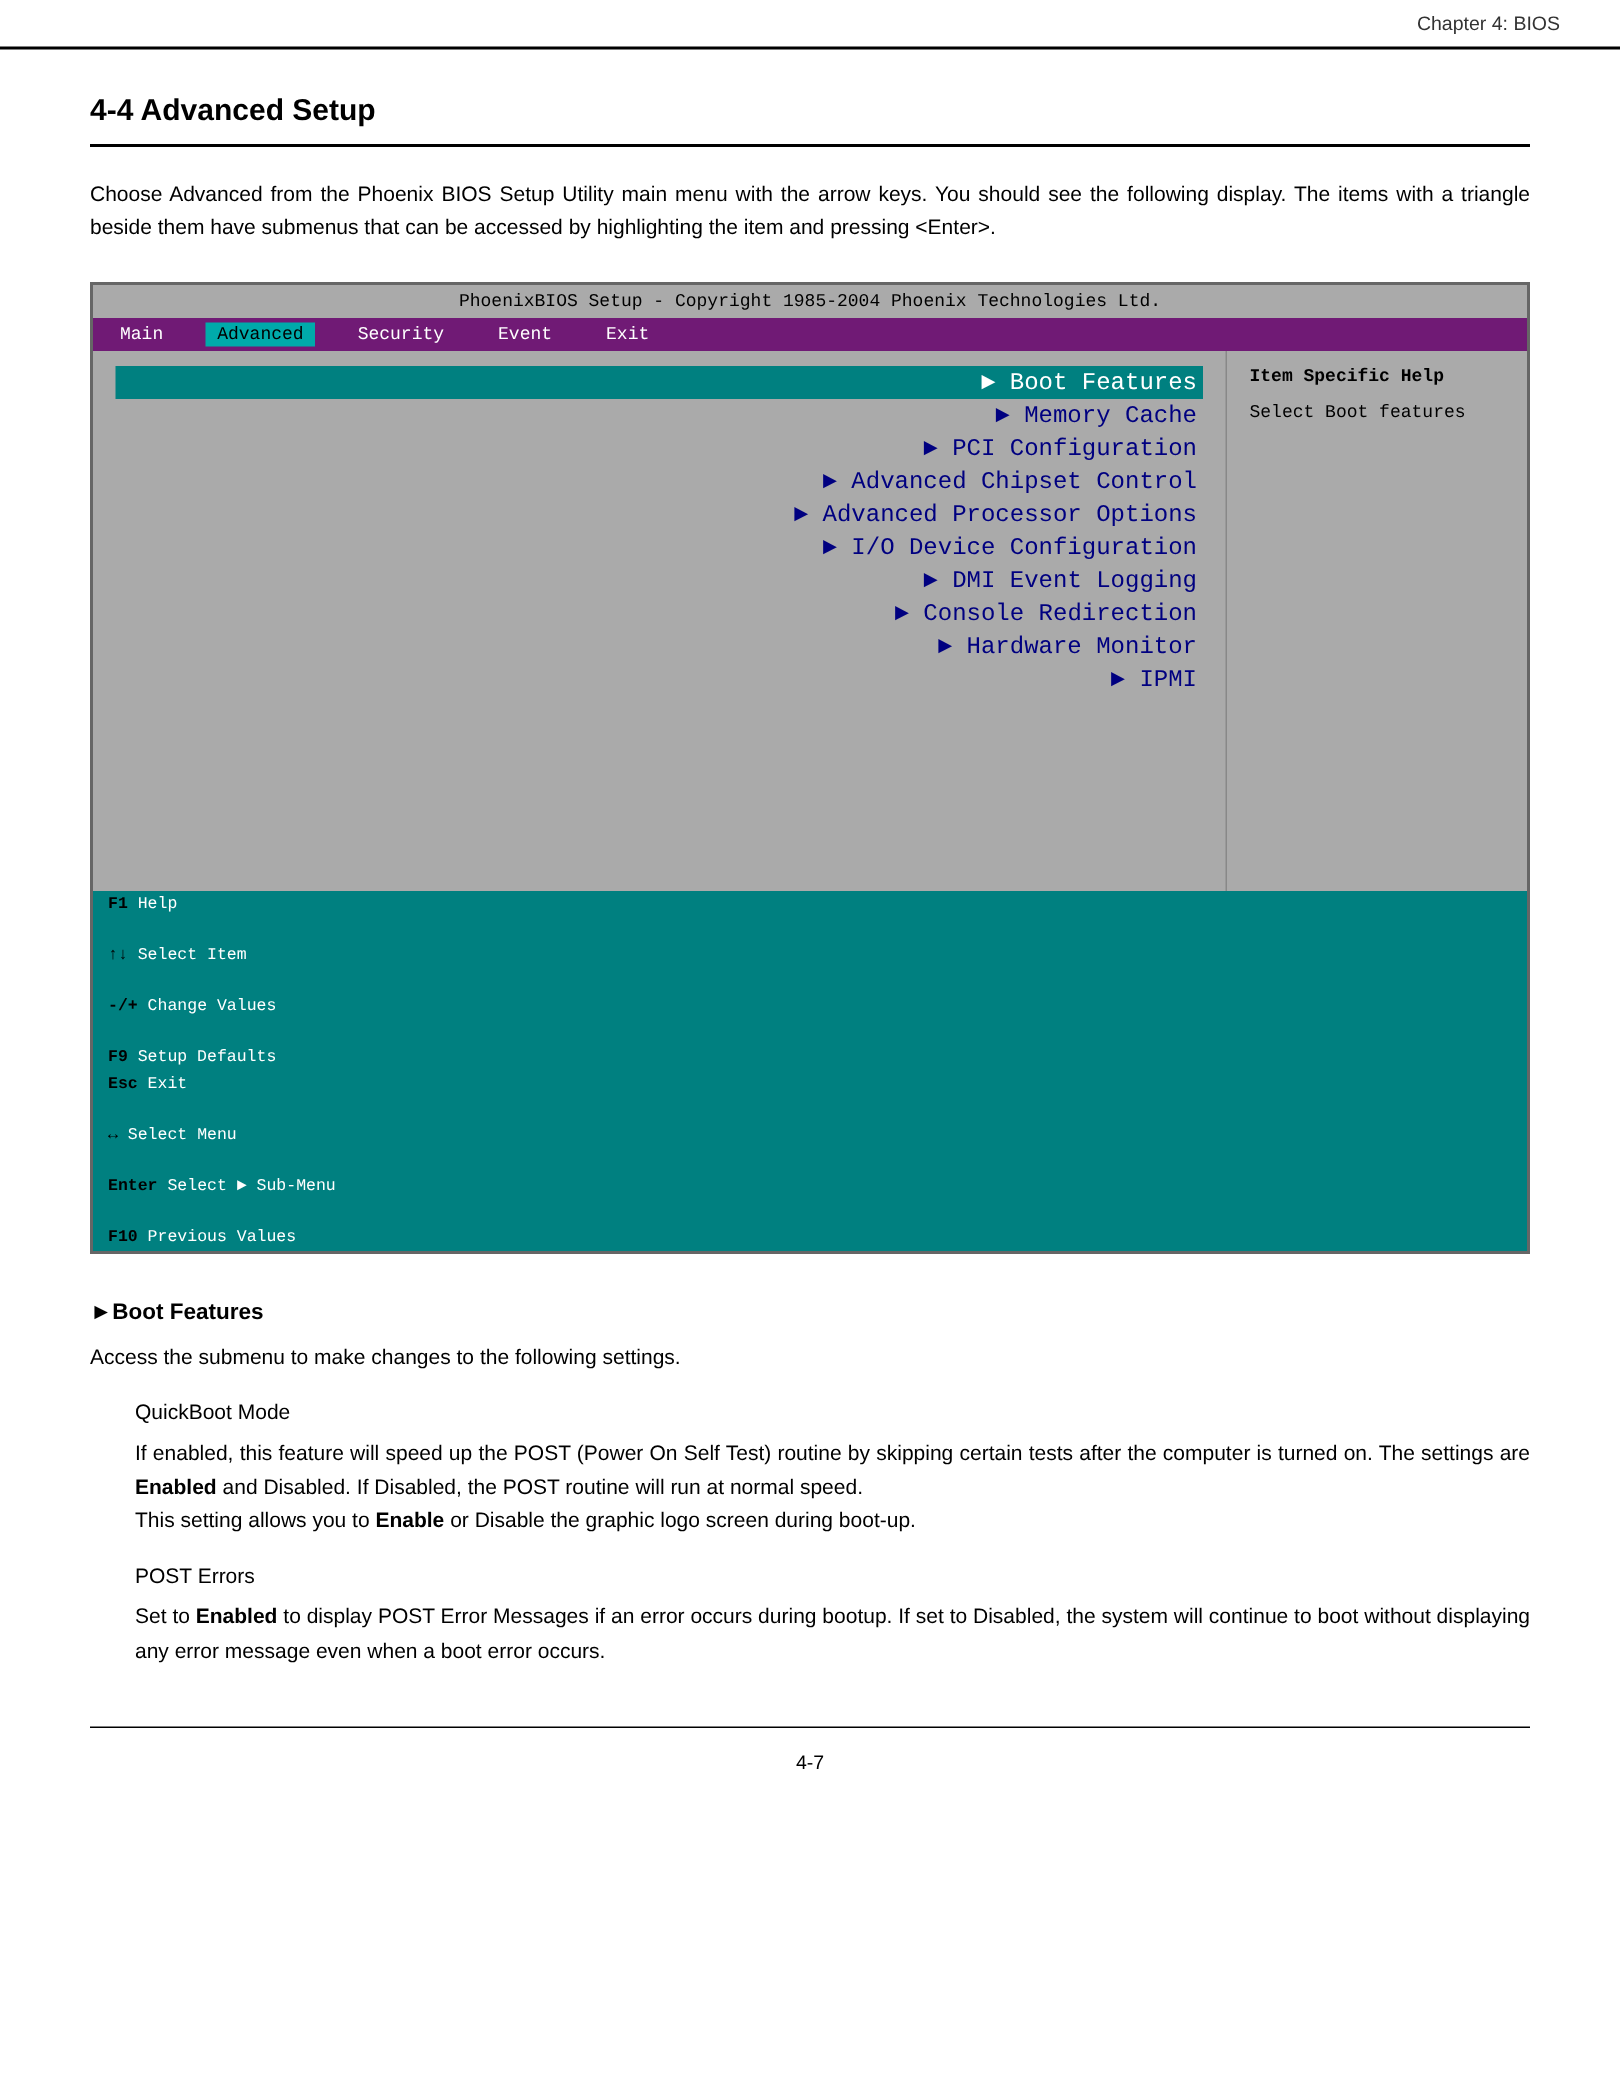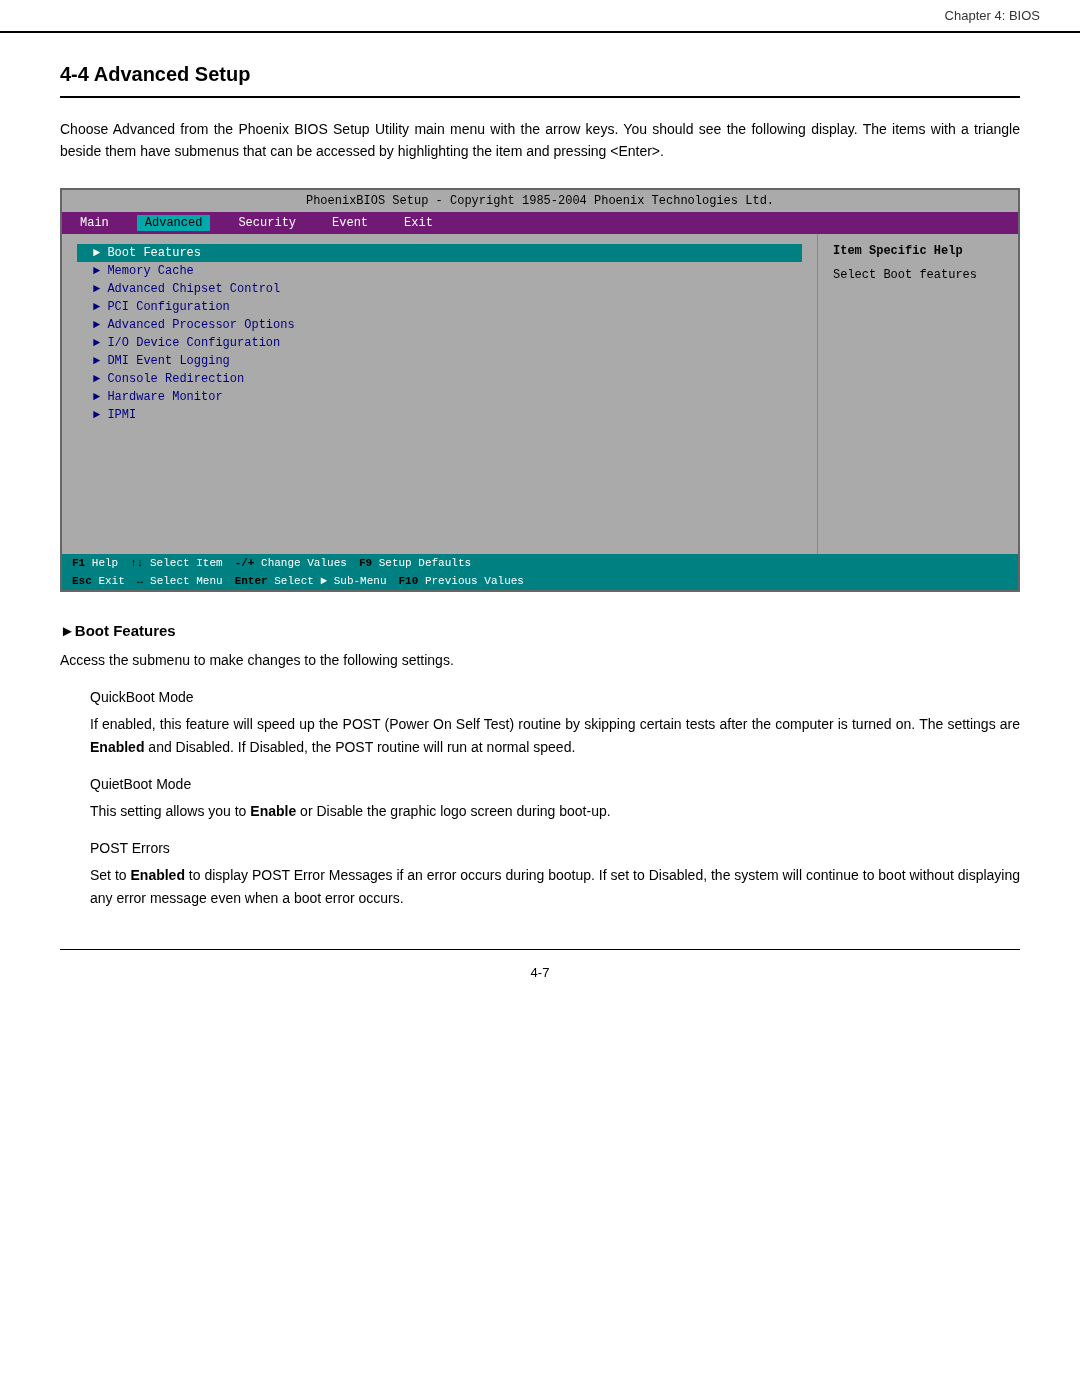--- a/index.html
+++ b/index.html
@@ -94,25 +94,26 @@
       border-right: 1px solid #888;
     }
 
     .bios-right {
       width: 200px;
       padding: 10px 15px;
       background: #aaaaaa;
     }
 
     .bios-item {
-      padding: 2px 16px;
+      padding: 2px 4px;
       color: #000080;
       font-family: 'Courier New', Courier, monospace;
-      font-size: 12px;
+      font-size: 16px;
       cursor: pointer;
+      text-align: right;
     }
 
     .bios-item.selected {
       background: #008080;
       color: #ffffff;
     }
 
     .bios-item span.arrow {
       color: #000080;
     }
@@ -191,21 +192,22 @@
       font-size: 13px;
       margin-top: 40px;
     }
 
     .bios-empty-space {
       height: 120px;
     }
 
     .bios-footer-section {
       display: flex;
-      gap: 12px;
+      gap: 22px;
+      flex-direction: column;
     }
   </style>
 </head>
 <body>
 
 <div class="top-bar">
   <span>Chapter 4:  BIOS</span>
 </div>
 
 <div class="content">
@@ -229,24 +231,24 @@
     <div class="bios-body">
 
       <div class="bios-left">
         <div class="bios-item selected">
           <span class="arrow">►</span> Boot Features
         </div>
         <div class="bios-item">
           <span class="arrow">►</span> Memory Cache
         </div>
         <div class="bios-item">
+          <span class="arrow">►</span> PCI Configuration
+        </div>
+        <div class="bios-item">
           <span class="arrow">►</span> Advanced Chipset Control
-        </div>
-        <div class="bios-item">
-          <span class="arrow">►</span> PCI Configuration
         </div>
         <div class="bios-item">
           <span class="arrow">►</span> Advanced Processor Options
         </div>
         <div class="bios-item">
           <span class="arrow">►</span> I/O Device Configuration
         </div>
         <div class="bios-item">
           <span class="arrow">►</span> DMI Event Logging
         </div>
@@ -294,21 +296,20 @@
 
   <p class="section-intro">
     Access the submenu to make changes to the following settings.
   </p>
 
   <div class="subsection-heading">QuickBoot Mode</div>
   <p class="subsection-text">
     If enabled, this feature will speed up the POST (Power On Self Test) routine by skipping certain tests after the computer is turned on. The settings are <b>Enabled</b> and Disabled. If Disabled, the POST routine will run at normal speed.
   </p>
 
-  <div class="subsection-heading">QuietBoot Mode</div>
   <p class="subsection-text">
     This setting allows you to <b>Enable</b> or Disable the graphic logo screen during boot-up.
   </p>
 
   <div class="subsection-heading">POST Errors</div>
   <p class="subsection-text">
     Set to <b>Enabled</b> to display POST Error Messages if an error occurs during bootup. If set to Disabled, the system will continue to boot without displaying any error message even when a boot error occurs.
   </p>
 
   <div class="page-footer">

